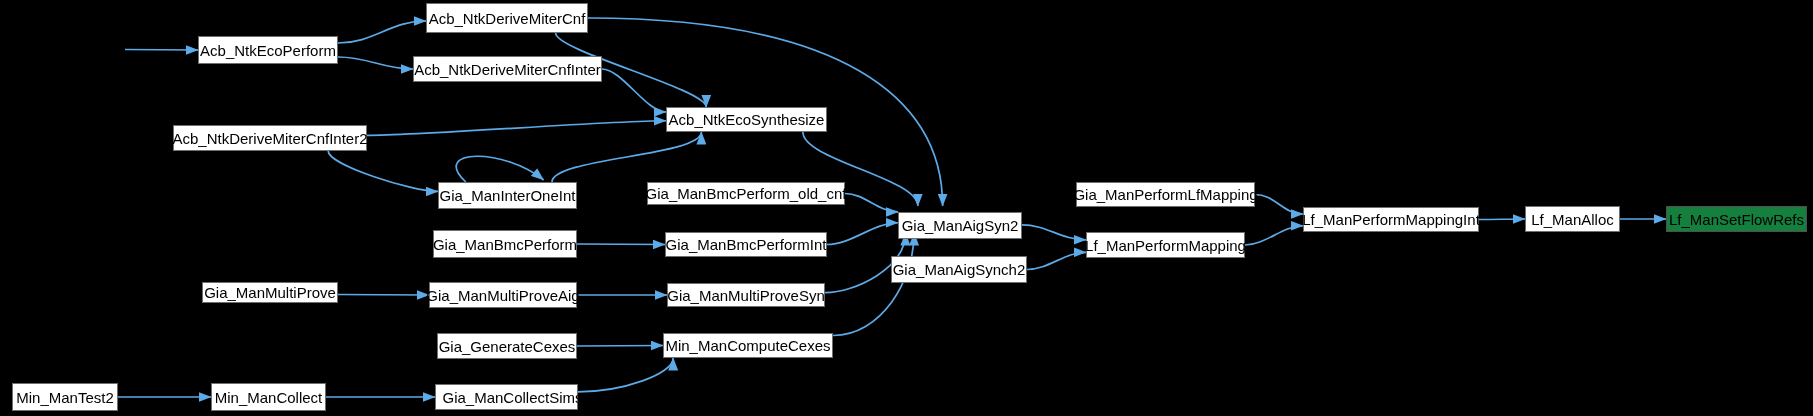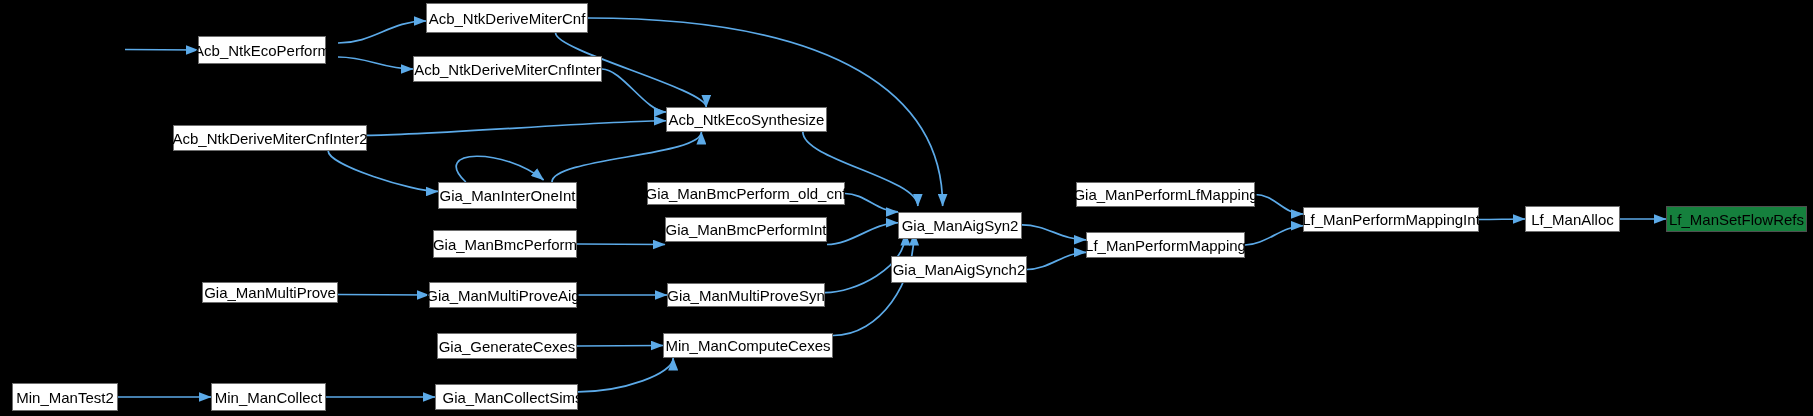--- a/index.html
+++ b/index.html
@@ -65,29 +65,29 @@
         <path d="M 326 397 C 369.6 397, 391.4 397, 435 397" fill="none" stroke="#5caae8" stroke-width="1.7" marker-end="url(#arw)"></path>
         <path d="M 1022 224.9 C 1047 224.9, 1061 239.8, 1086 239.8" fill="none" stroke="#5caae8" stroke-width="1.7" marker-end="url(#arw)"></path>
         <path d="M 1027 269.5 C 1049 269.5, 1064 252.28, 1086 252.28" fill="none" stroke="#5caae8" stroke-width="1.7" marker-end="url(#arw)"></path>
         <path d="M 1255 194.5 C 1275 194.5, 1283 214, 1303 214" fill="none" stroke="#5caae8" stroke-width="1.7" marker-end="url(#arw)"></path>
         <path d="M 1245 245 C 1265 245, 1283 225.75, 1303 225.75" fill="none" stroke="#5caae8" stroke-width="1.7" marker-end="url(#arw)"></path>
         <path d="M 1479 219.5 C 1497.4010869244185 219.5, 1506.5989130755815 219, 1525 219" fill="none" stroke="#5caae8" stroke-width="1.7" marker-end="url(#arw)"></path>
         <path d="M 1620 219 C 1638.4 219, 1647.6 219, 1666 219" fill="none" stroke="#5caae8" stroke-width="1.7" marker-end="url(#arw)"></path>
       </g>
   </svg>
   <div class="nodes">
-      <div class="node" style="left: 198px; top: 36px; width: 128px; height: 28px;">Acb_NtkEcoPerform</div>
+      <div class="node" style="left: 198px; top: 36px; width: 140px; height: 28px;">Acb_NtkEcoPerform</div>
       <div class="node" style="left: 426px; top: 3px; width: 162px; height: 30px;">Acb_NtkDeriveMiterCnf</div>
       <div class="node" style="left: 413px; top: 56px; width: 189px; height: 26px;">Acb_NtkDeriveMiterCnfInter</div>
       <div class="node" style="left: 173px; top: 125px; width: 194px; height: 26px;">Acb_NtkDeriveMiterCnfInter2</div>
       <div class="node" style="left: 666px; top: 107px; width: 161px; height: 25px;">Acb_NtkEcoSynthesize</div>
       <div class="node" style="left: 647px; top: 182px; width: 198px; height: 23px;">Gia_ManBmcPerform_old_cnf</div>
       <div class="node" style="left: 438px; top: 182px; width: 139px; height: 27px;">Gia_ManInterOneInt</div>
       <div class="node" style="left: 433px; top: 230px; width: 144px; height: 28px;">Gia_ManBmcPerform</div>
-      <div class="node" style="left: 665px; top: 217px; width: 162px; height: 25px;">Gia_ManBmcPerformInt</div>
+      <div class="node" style="left: 665px; top: 232px; width: 162px; height: 25px;">Gia_ManBmcPerformInt</div>
       <div class="node" style="left: 202px; top: 282px; width: 136px; height: 21px;">Gia_ManMultiProve</div>
       <div class="node" style="left: 429px; top: 282px; width: 148px; height: 26px;">Gia_ManMultiProveAig</div>
       <div class="node" style="left: 667px; top: 283px; width: 158px; height: 24px;">Gia_ManMultiProveSyn</div>
       <div class="node" style="left: 437px; top: 333px; width: 140px; height: 26px;">Gia_GenerateCexes</div>
       <div class="node" style="left: 663px; top: 333px; width: 170px; height: 25px;">Min_ManComputeCexes</div>
       <div class="node" style="left: 12px; top: 383px; width: 106px; height: 28px;">Min_ManTest2</div>
       <div class="node" style="left: 211px; top: 383px; width: 115px; height: 28px;">Min_ManCollect</div>
       <div class="node" style="left: 435px; top: 384px; width: 143px; height: 26px; padding-left: 12px;">Gia_ManCollectSims</div>
       <div class="node" style="left: 898px; top: 212px; width: 124px; height: 27px;">Gia_ManAigSyn2</div>
       <div class="node" style="left: 891px; top: 256px; width: 136px; height: 27px;">Gia_ManAigSynch2</div>

